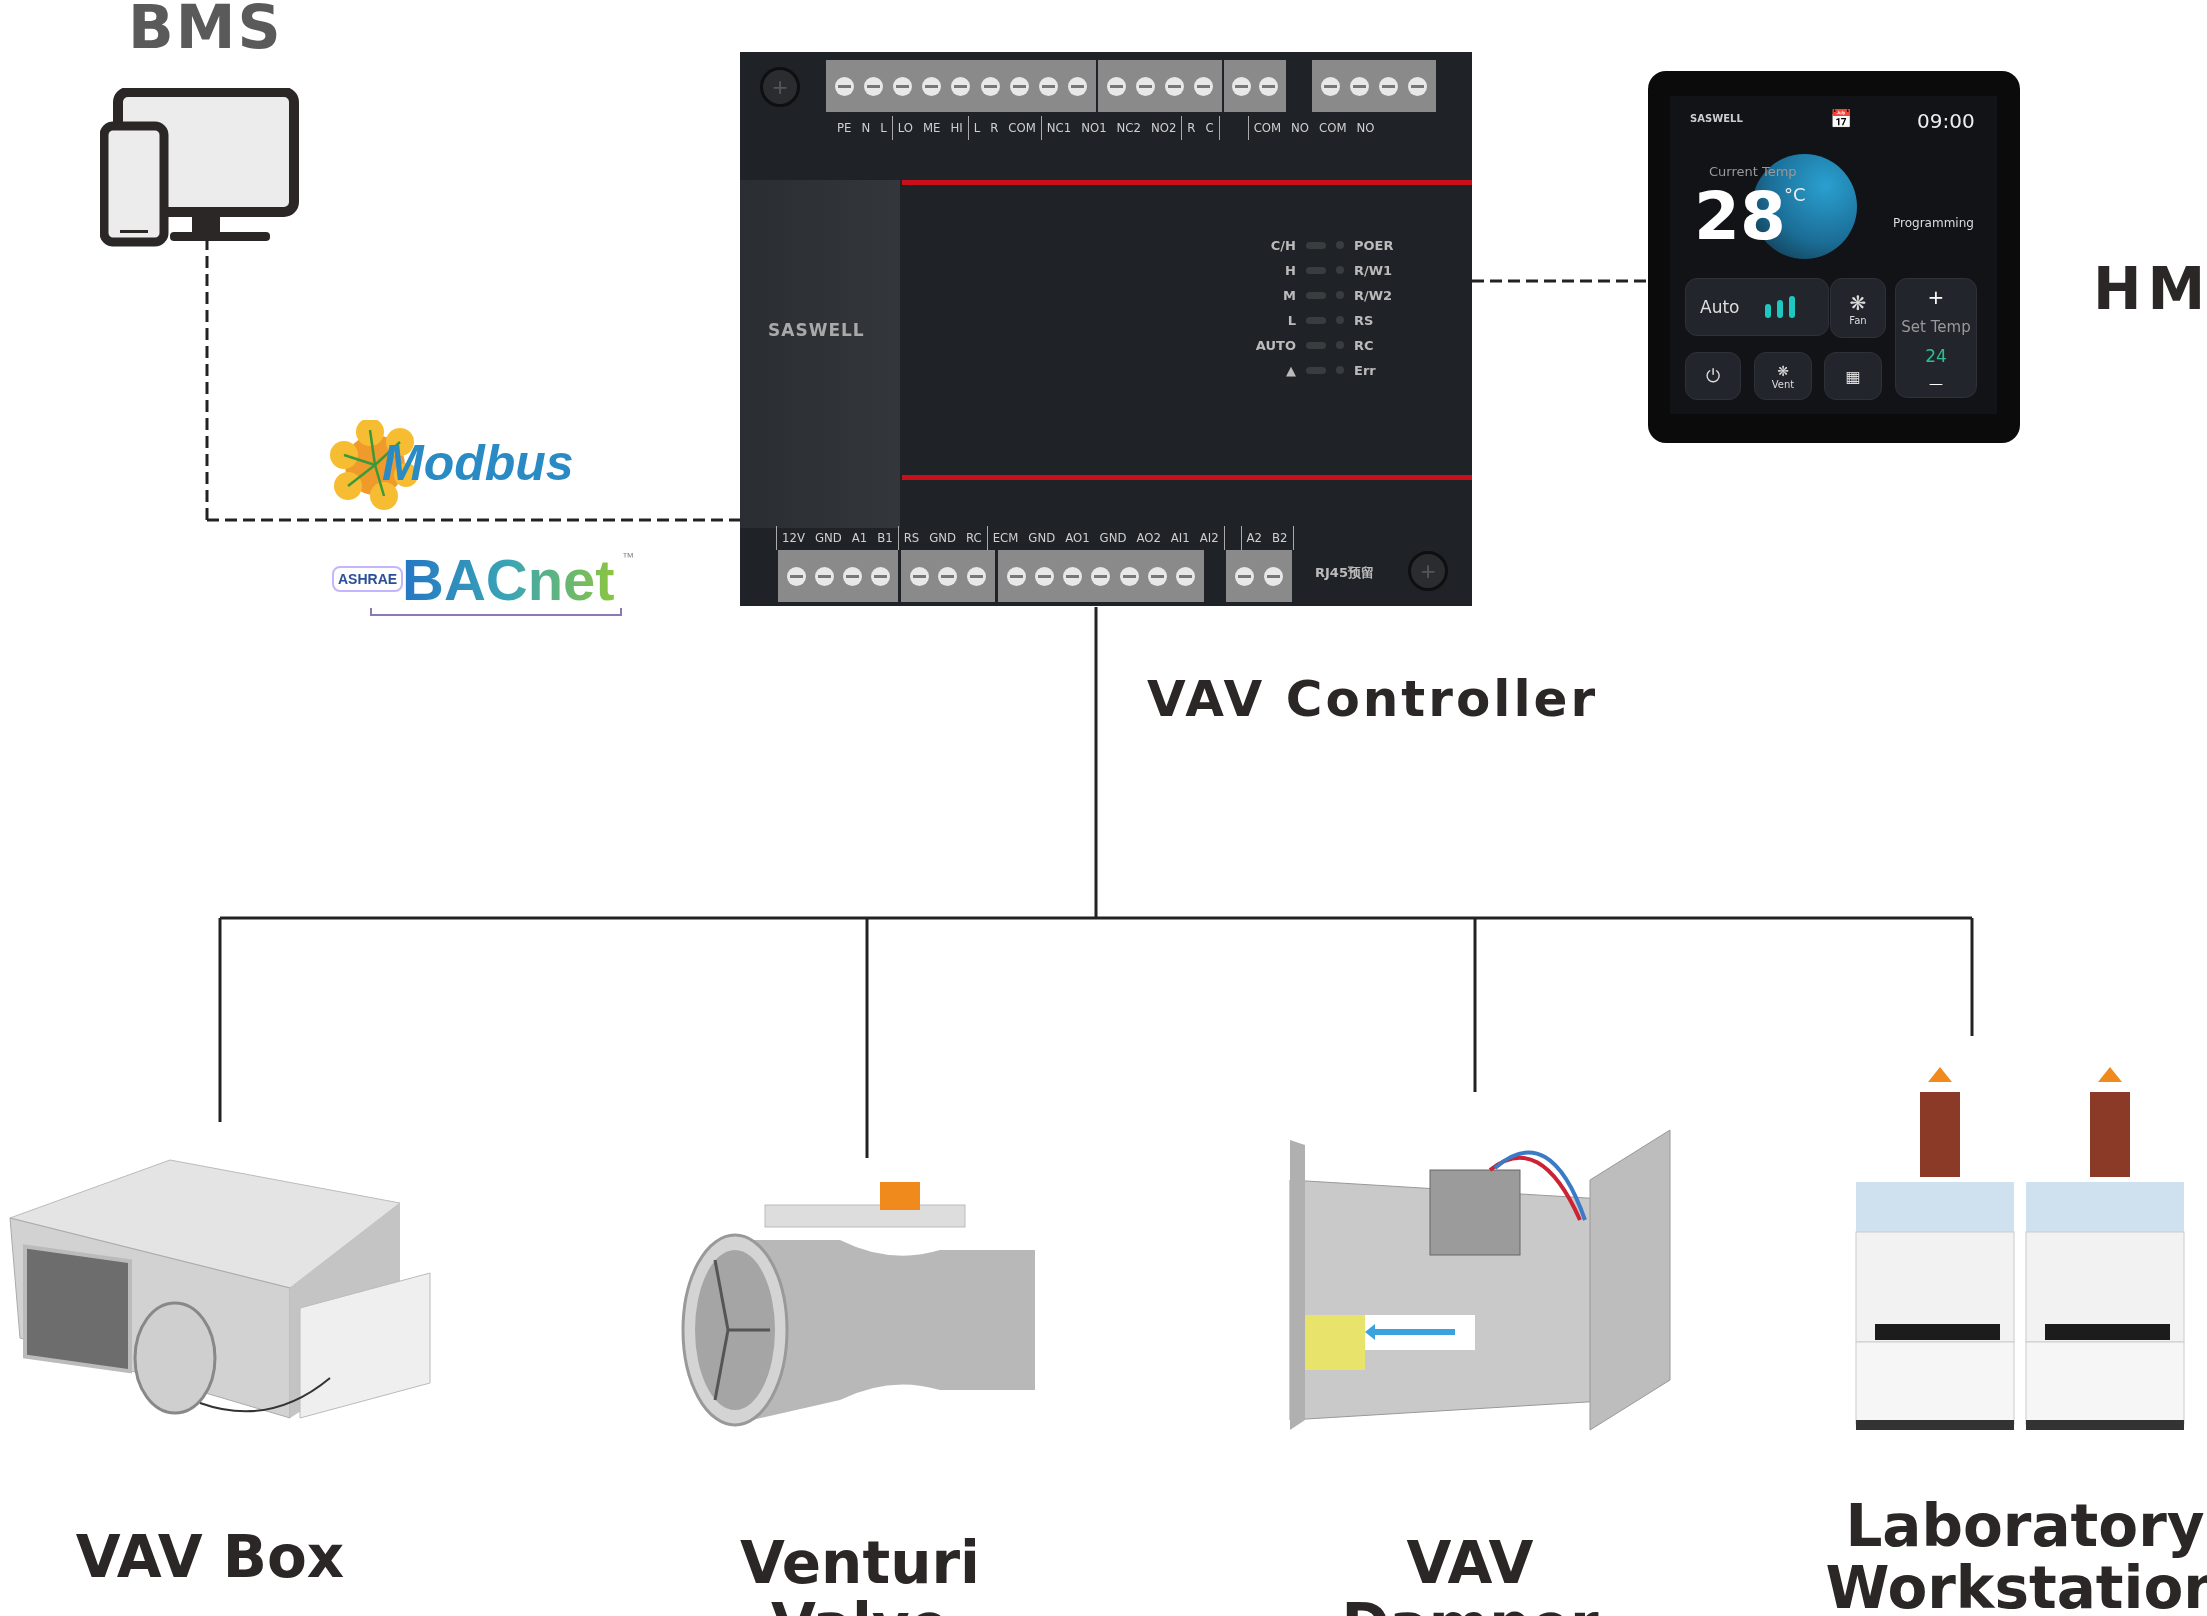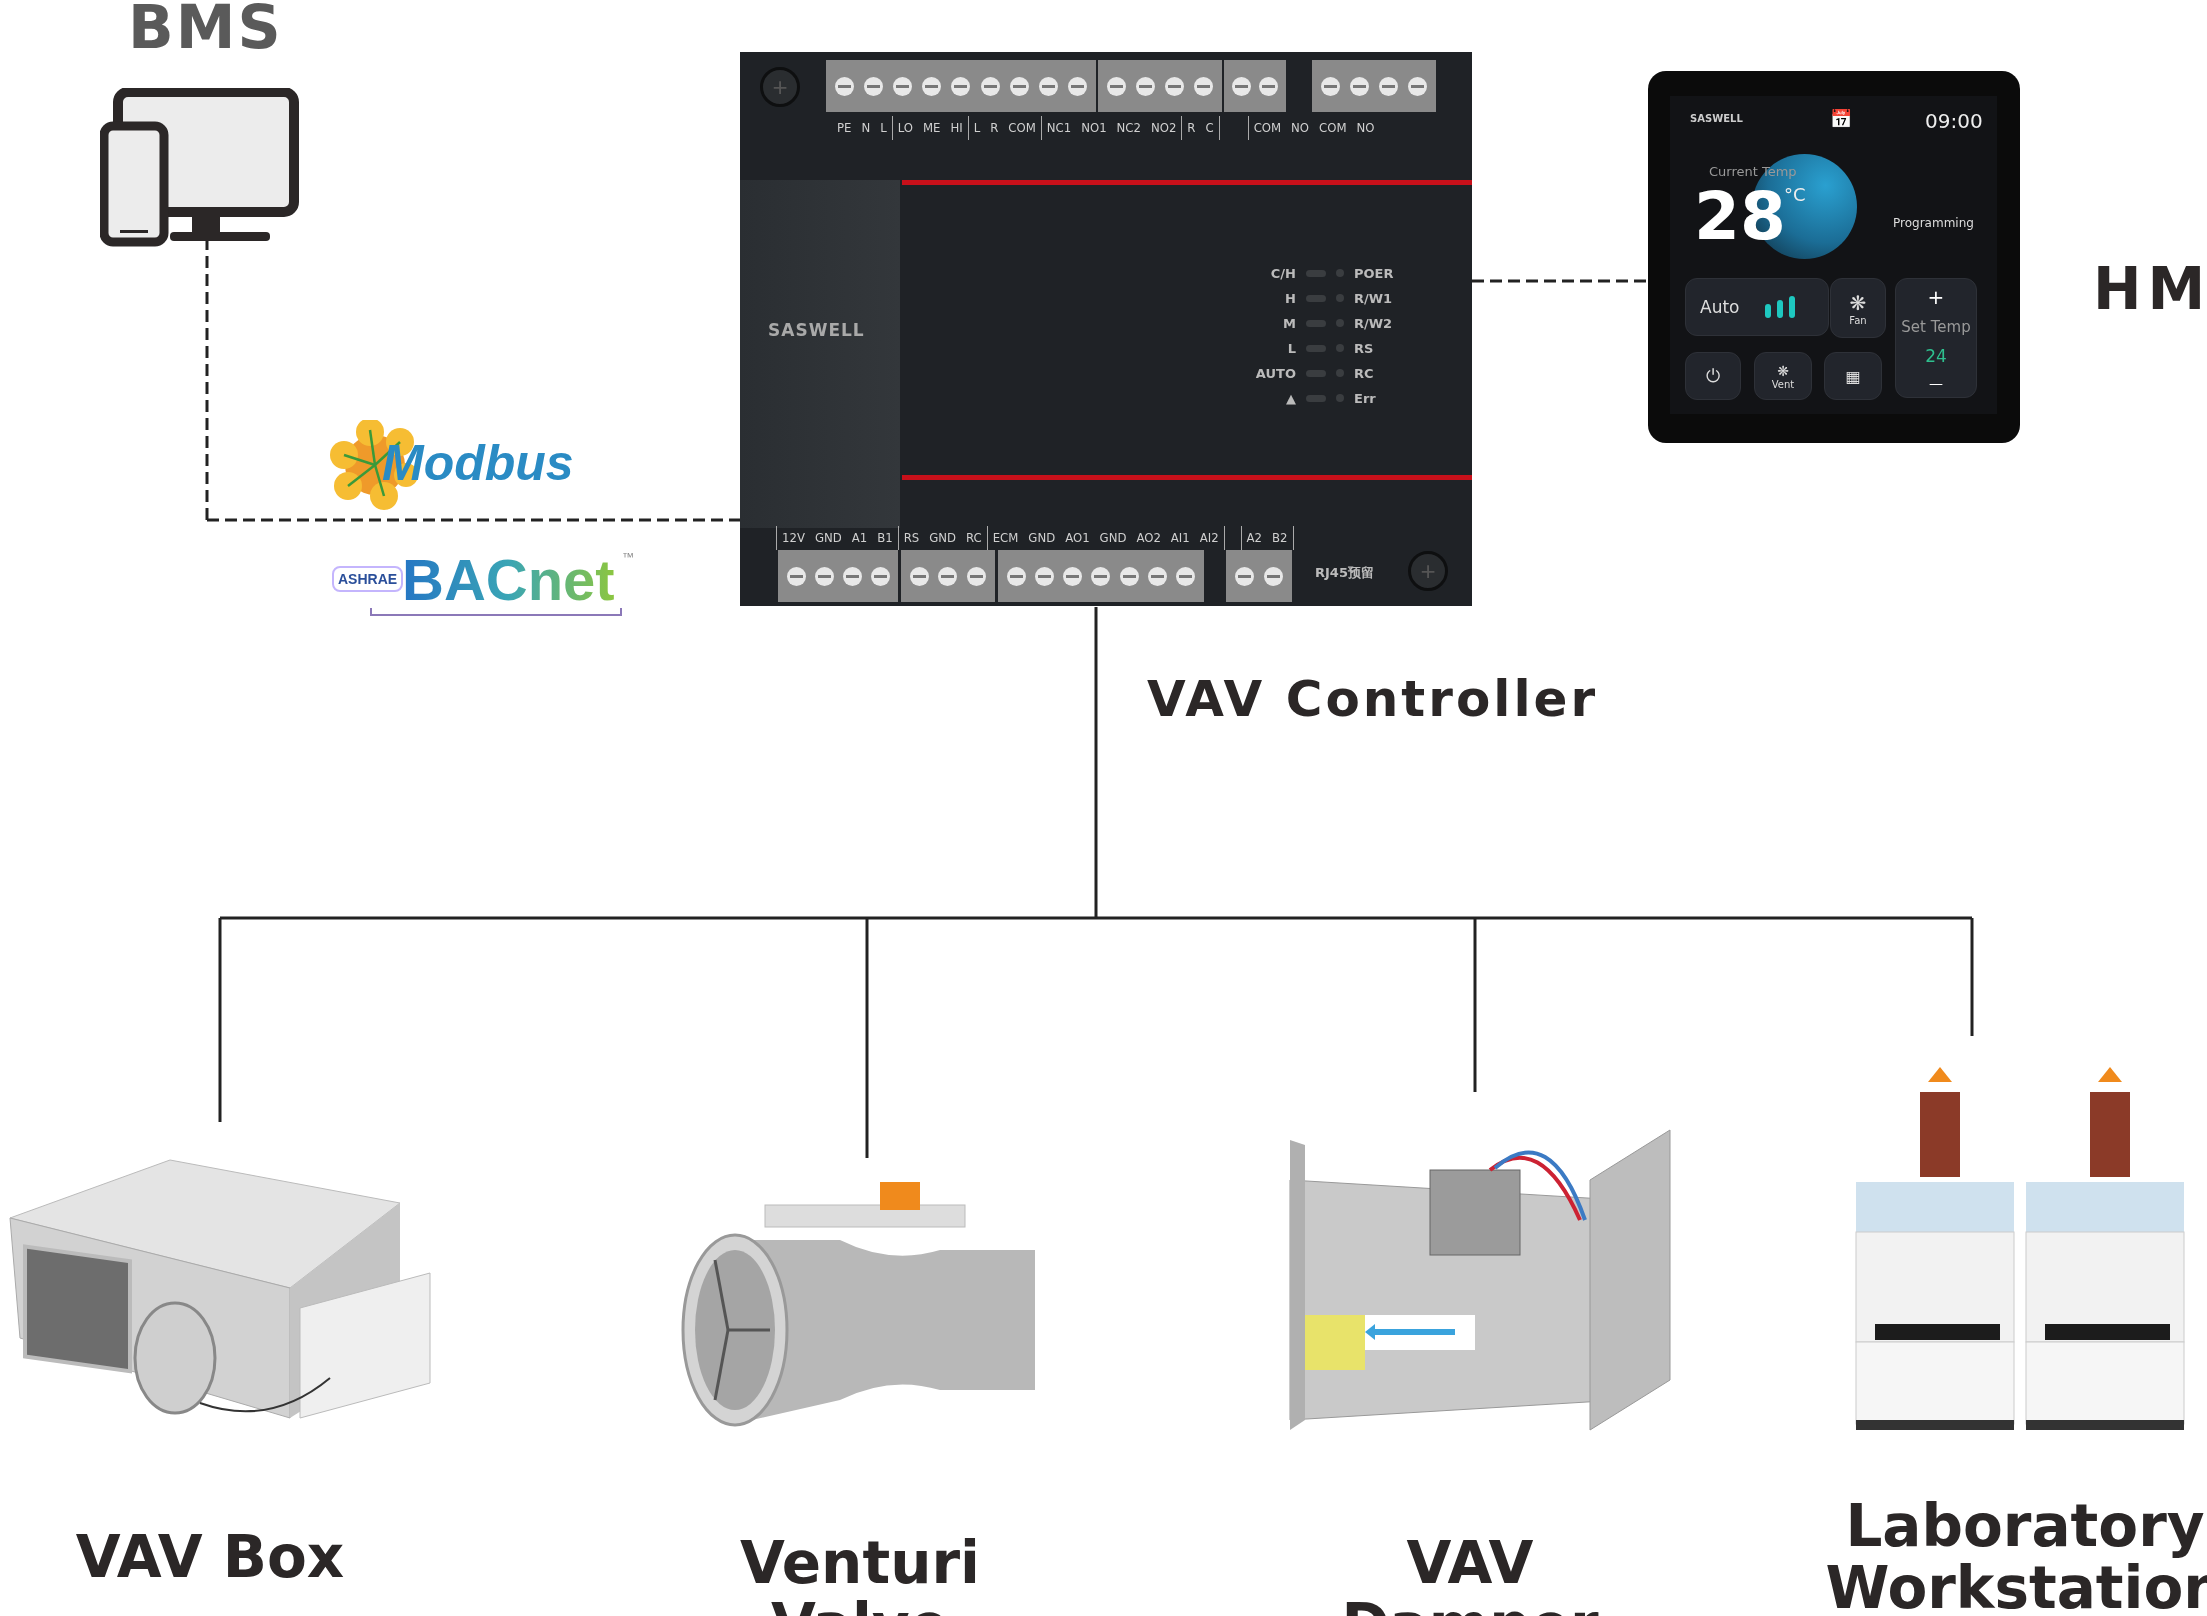--- a/index.html
+++ b/index.html
@@ -147,21 +147,21 @@
     <span>COM</span>
       <span>NO</span>
       <span>COM</span>
       <span>NO</span>
   </div>
   <div class="left-panel">
     <span style="position:absolute;left:28px;top:140px;color:#a9a9a9;font-weight:bold;font-size:17px;letter-spacing:1px;font-family:'DejaVu Sans',sans-serif;">SASWELL</span>
   </div>
   <div class="red-line" style="top:128px"></div>
   <div class="red-line" style="top:423px"></div>
-  <div class="led-col" style="left:510px;top:212px">
+  <div class="led-col" style="left:510px;top:184px">
     <div class="led-row">
         <span class="l">C/H</span>
         <i class="bar"></i>
         <i class="dot"></i>
         <span>POER</span>
       </div>
     <div class="led-row">
         <span class="l">H</span>
         <i class="bar"></i>
         <i class="dot"></i>
@@ -243,21 +243,21 @@
     </div>
   <span style="position:absolute;left:575px;top:512px;color:#bbb;font-size:13px;font-weight:bold;font-family:'DejaVu Sans',sans-serif;">RJ45预留</span>
   <div class="mount-screw" style="left:668px;top:499px">+</div>
 </div>
 <div id="ctrl-title" class="abs label-big">VAV Controller</div>
 
 <div id="hmi" class="abs">
   <div class="hmi-screen">
     <span style="position:absolute;left:20px;top:17px;font-size:10px;font-weight:bold;color:#ccc;">SASWELL</span>
     <span style="position:absolute;left:160px;top:12px;font-size:18px;color:#ccc;">📅</span>
-    <span style="position:absolute;left:255px;top:13px;font-size:20px;color:#eee;">09:00</span>
+    <span style="position:absolute;left:247px;top:13px;font-size:20px;color:#eee;">09:00</span>
     <div class="gradient-circle"></div>
     <span style="position:absolute;left:27px;top:68px;font-size:13px;color:#999;margin-left:12px;">Current Temp</span>
     <span style="position:absolute;left:24px;top:82px;font-size:66px;font-weight:bold;color:#fff;">28</span>
     <span style="position:absolute;left:114px;top:88px;font-size:18px;color:#eee;">°C</span>
     <span style="position:absolute;left:223px;top:120px;font-size:12px;color:#ddd;text-align:right;">Programming</span>
     <div class="hmi-btn" style="left:15px;top:182px;width:144px;height:58px;flex-direction:row;justify-content:flex-start;padding-left:14px;box-sizing:border-box;font-size:17px;">
       <span>Auto</span>
       <span style="margin-left:26px;display:flex;gap:6px;align-items:flex-end;">
         <i style="width:6px;height:14px;background:#1ec8c0;border-radius:3px"></i>
           <i style="width:6px;height:18px;background:#1ec8c0;border-radius:3px"></i>

